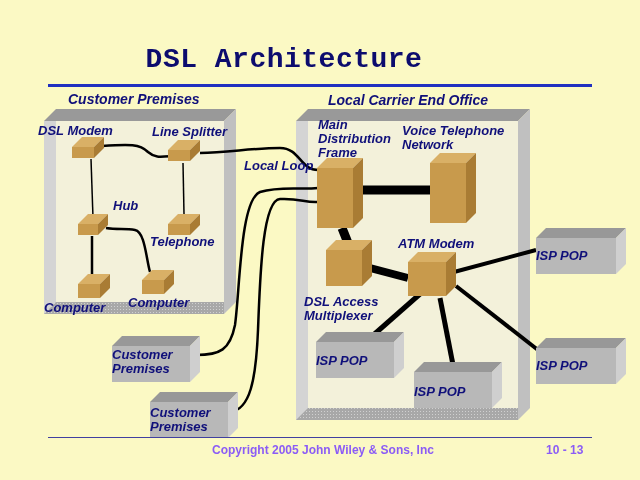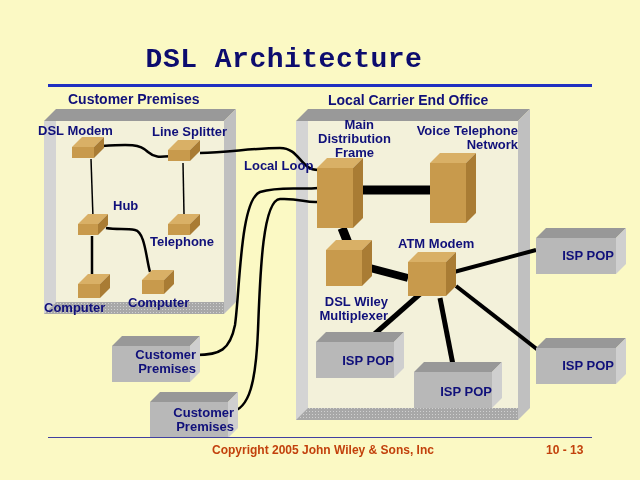--- a/index.html
+++ b/index.html
@@ -1,20 +1,20 @@
 <!DOCTYPE html>
 <html><head>
 <meta charset="utf-8">
 <style>
   html,body{margin:0;padding:0;}
   body{width:640px;height:480px;background:#fbf9c4;position:relative;overflow:hidden;font-family:"Liberation Sans",sans-serif;}
   #stage{position:absolute;left:0;top:0;width:640px;height:480px;}
-  .lbl{position:absolute;color:#10107a;font-weight:bold;font-size:13px;text-align:right;line-height:14px;white-space:nowrap;}
+  .lbl{position:absolute;color:#10107a;font-weight:bold;font-size:13px;text-align:left;line-height:14px;white-space:nowrap;font-style:italic;}
   .title{position:absolute;left:0;width:568px;top:44px;text-align:center;color:#0c0c6e;font-weight:bold;font-size:28px;font-family:Liberation Mono, monospace;letter-spacing:0.5px;}
-  .footer{position:absolute;top:443px;color:#c2410c;font-weight:bold;font-size:12px;}
+  .footer{position:absolute;top:443px;color:#8b5cf6;font-weight:bold;font-size:12px;}
 </style>
 </head>
 <body>
 
 <svg id="stage" width="640" height="480" viewBox="0 0 640 480">
   <defs>
     <pattern id="dots" width="3" height="3" patternUnits="userSpaceOnUse">
       <rect width="3" height="3" fill="#a8a8a8"></rect>
       <rect width="1" height="1" fill="#d0d0d0"></rect>
     </pattern>
@@ -160,21 +160,21 @@
   <div>Main</div>
   <div>Distribution</div>
   <div>Frame</div>
 </div>
 <div class="lbl" style="left:402px;top:124px;width:116px;">
   <div>Voice Telephone</div>
   <div>Network</div>
 </div>
 <div class="lbl" style="left:398px;top:237px;">ATM Modem</div>
 <div class="lbl" style="left:304px;top:295px;width:84px;">
-  <div>DSL Wiley</div>
+  <div>DSL Access</div>
   <div>Multiplexer</div>
 </div>
 
 <div class="lbl" style="left:112px;top:348px;width:84px;">
   <div>Customer</div>
   <div>Premises</div>
 </div>
 <div class="lbl" style="left:150px;top:406px;width:84px;">
   <div>Customer</div>
   <div>Premises</div>

